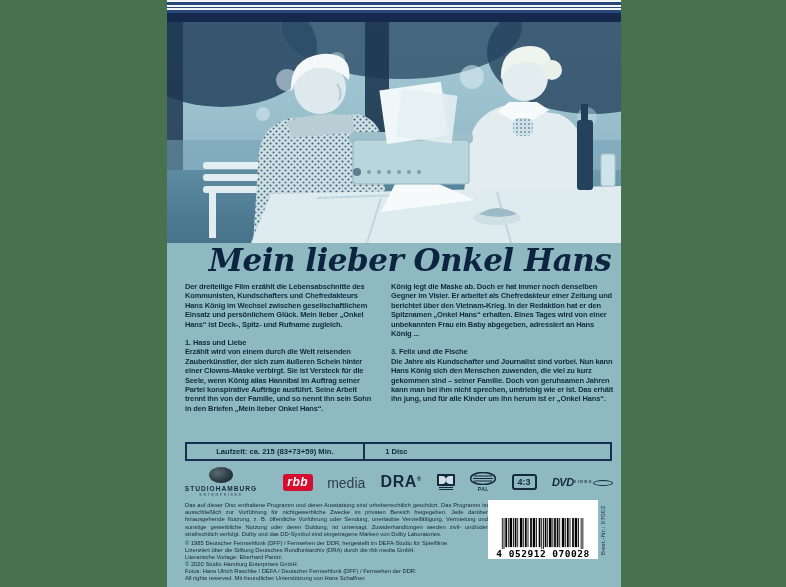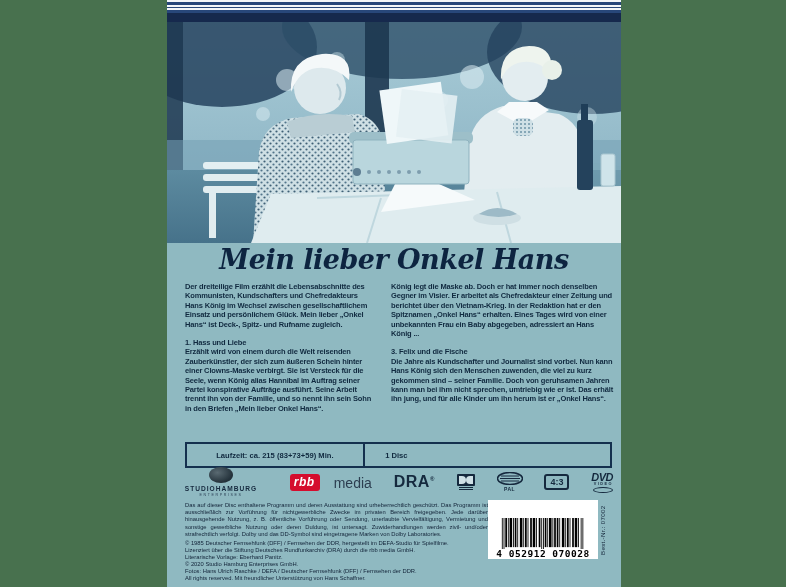--- a/index.html
+++ b/index.html
@@ -16,36 +16,36 @@
   
   .stripes{
     position:absolute;top:0;left:0;width:100%;height:22px;
     background:linear-gradient(to bottom,
       #f4f7f9 0 2px,#28477a 2px 5px,#f4f7f9 5px 7px,#28477a 7px 8px,
       #f4f7f9 8px 10px,#28477a 10px 13px,#16294d 13px 22px);
   }
   .photo{position:absolute;top:22px;left:0;width:454px;height:221px;overflow:hidden;}
   .photo svg{display:block;}
   .title{
-    position:absolute;top:243px;left:0;width:100%;text-align:center;
+    position:absolute;top:243px;left:16px;width:100%;text-align:center;
     font-family:"DejaVu Serif", serif;font-style:italic;font-weight:bold;
-    font-size:27px;line-height:34px;color:#0d2440;letter-spacing:-0.5px;
+    font-size:31px;line-height:34px;color:#0d2440;letter-spacing:-0.5px;
   }
   .columns{
     position:absolute;top:282px;left:18px;width:428px;
     display:flex;gap:14px;
   }
   .col{font-size:7.5px;font-weight:bold;line-height:9.4px;letter-spacing:-0.15px;color:#10293f;}
   .col1{width:192px;}
   .col2{width:222px;}
   .col p{margin:0 0 9px 0;}
   .col h4{margin:0;font-size:7.5px;line-height:9.4px;}
   
   .specbar{
-    position:absolute;top:442px;left:18px;width:427px;height:26px;
+    position:absolute;top:442px;left:18px;width:427px;height:19px;
     border:2px solid #14304e;box-sizing:border-box;display:flex;
     font-size:7.6px;font-weight:bold;color:#10293f;
   }
   .specbar .cell{
     display:flex;align-items:center;justify-content:center;height:100%;
     border-right:2px solid #14304e;box-sizing:border-box;gap:2px;
   }
   .specbar .cell:last-child{border-right:none;}
   .c-runtime{width:42%;}
   .c-discs{width:15%;}
@@ -66,21 +66,21 @@
     font-size:12px;line-height:12px;padding:2px 5px 3px 4px;border-radius:3px;letter-spacing:0.5px;}
   .rbb-media{font-size:14px;color:#2c3e50;}
   .dra{font-size:16px;font-weight:bold;letter-spacing:0.5px;}
   .dra sup{font-size:6px;}
   .icon-stack{display:flex;flex-direction:column;align-items:center;}
   .icon-label{font-size:5px;font-weight:bold;letter-spacing:0.4px;margin-top:1px;}
   .tinybars{width:14px;height:4px;margin-top:1px;
     background:repeating-linear-gradient(to bottom,#15293e 0 1px,transparent 1px 2px);}
   .ratio-badge{border:2px solid #15293e;border-radius:3px;font-size:9px;font-weight:bold;
     padding:1px 4px;}
-  .dvd-logo{display:flex;flex-direction:column;align-items:flex-end;}
+  .dvd-logo{display:flex;align-items:center;}
   .dvd-txt{font-style:italic;font-weight:bold;font-size:11px;line-height:10px;letter-spacing:-0.5px;}
   .dvd-video{font-size:3.8px;font-weight:bold;letter-spacing:1.5px;}
   .dvd-disc{width:18px;height:4px;border:1px solid #15293e;border-radius:50%;margin-top:1px;}
   
   .legal{position:absolute;top:502px;left:18px;width:303px;color:#122338;}
   .legal .para{font-size:5.8px;line-height:7.2px;text-align:justify;margin:0 0 2px 0;}
   .legal .credit{font-size:5.8px;line-height:7.1px;}
   
   .barcode-box{
     position:absolute;top:500px;left:321px;width:110px;height:59px;background:#ffffff;

